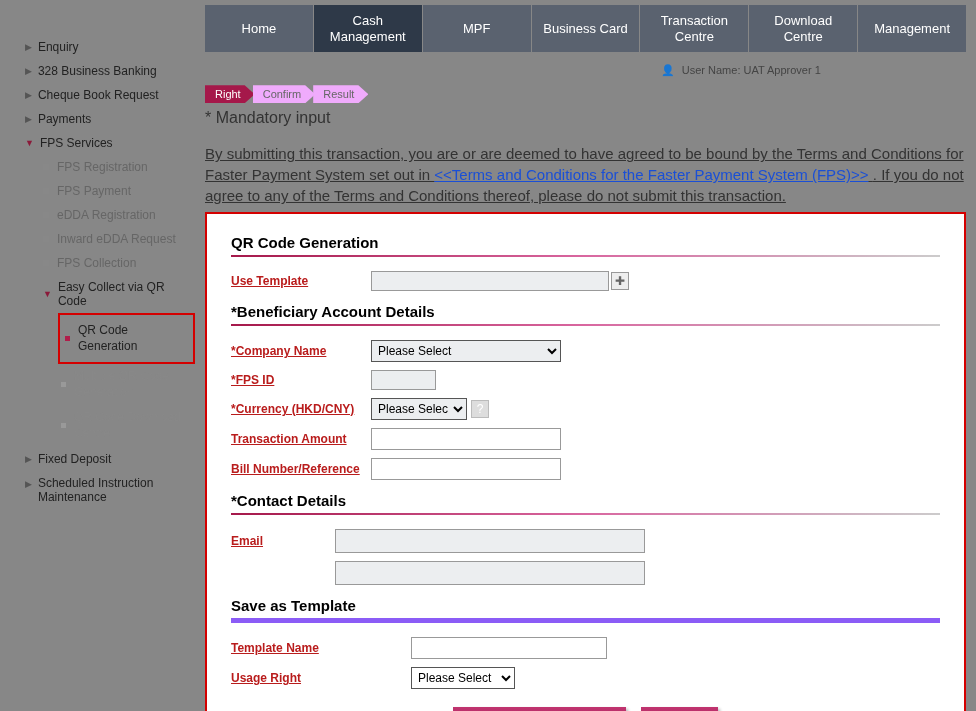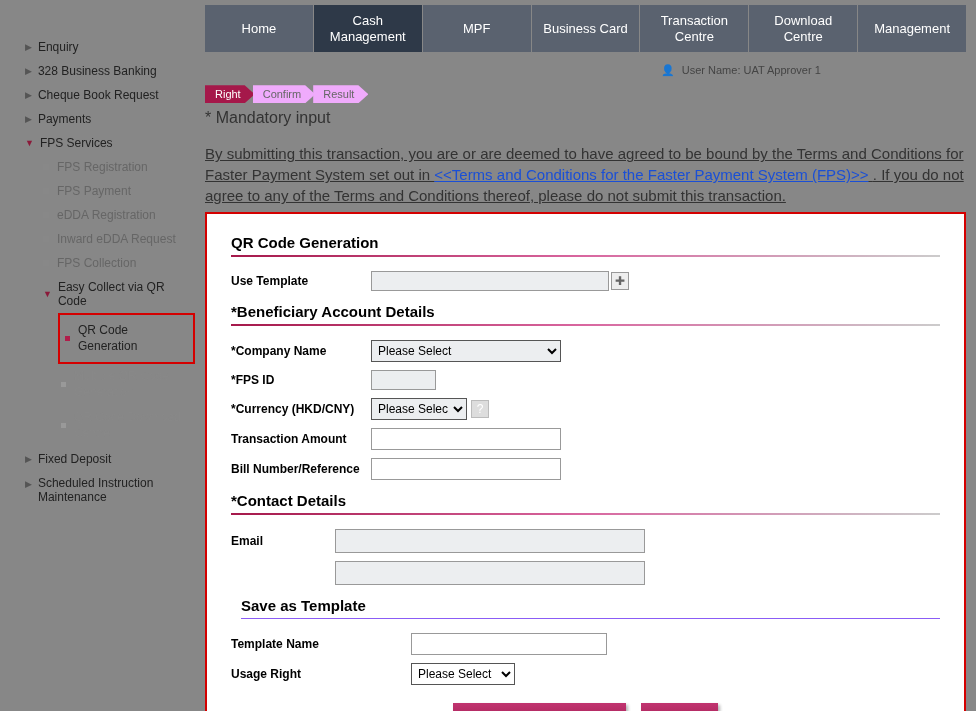--- a/index.html
+++ b/index.html
@@ -34,24 +34,24 @@
 .steps { display: flex; margin-bottom: 6px; }
 .step { padding: 3px 14px 3px 10px; font-size: 11px; color: #666; position: relative; background: #f0abfc; clip-path: polygon(0 0, calc(100% - 10px) 0, 100% 50%, calc(100% - 10px) 100%, 0 100%); margin-right: -2px; }
 .step.active { background: #a5184a; color: #fff; }
 
 .mandatory { font-size: 16px; color: #333; margin-bottom: 16px; }
 .disclaimer { font-size: 15px; color: #333; line-height: 1.4; margin-bottom: 6px; text-decoration: underline; }
 .disclaimer a { color: #1a4fd6; text-decoration: underline; }
 
 .form-panel { background: #fff; border: 2px solid #d40000; padding: 12px 24px 18px 24px; }
 .section-title { font-size: 15px; font-weight: bold; color: #000; padding-bottom: 4px; border-bottom: 2px solid; border-image: linear-gradient(to right, #a5184a, #d967a0, #ccc) 1; margin-bottom: 10px; margin-top: 8px; }
-.section-title.thin { border-bottom: 1px solid #8b5cf6; border-image: none; margin-left: 10px; }
+.section-title.thin { border-bottom: 5px solid #8b5cf6; border-image: none; }
 
 .form-row { display: flex; align-items: center; padding: 4px 0; }
-.form-label { width: 140px; font-size: 12px; font-weight: bold; color: #000000; }
+.form-label { width: 140px; font-size: 12px; font-weight: bold; color: #b91c1c; text-decoration: underline; }
 .form-input-text { border: 1px solid #999; background: #eceef0; height: 20px; padding: 2px 4px; font-size: 12px; }
 .form-input-white { border: 1px solid #999; background: #fff; height: 22px; padding: 2px 4px; font-size: 12px; }
 .form-select { border: 1px solid #555; background: #eceef0; height: 22px; font-size: 12px; padding: 2px; }
 .form-select-white { border: 1px solid #555; background: #fff; height: 22px; font-size: 12px; padding: 2px; }
 
 .add-icon { width: 18px; height: 18px; border: 1px solid #999; background: #eee; display: inline-flex; align-items: center; justify-content: center; font-size: 12px; color: #666; margin-left: 2px; cursor: pointer; }
 .help-icon { width: 18px; height: 18px; border: 1px solid #bbb; background: #ddd; display: inline-flex; align-items: center; justify-content: center; font-size: 12px; color: #fff; margin-left: 4px; }
 
 .button-row { text-align: center; margin-top: 14px; }
 .btn { display: inline-block; background: linear-gradient(to bottom, #c13470, #9a1a4c); color: #fff; border: none; padding: 6px 16px; font-size: 13px; font-weight: bold; cursor: pointer; box-shadow: 2px 2px 3px rgba(0,0,0,0.3); margin: 0 6px; }

